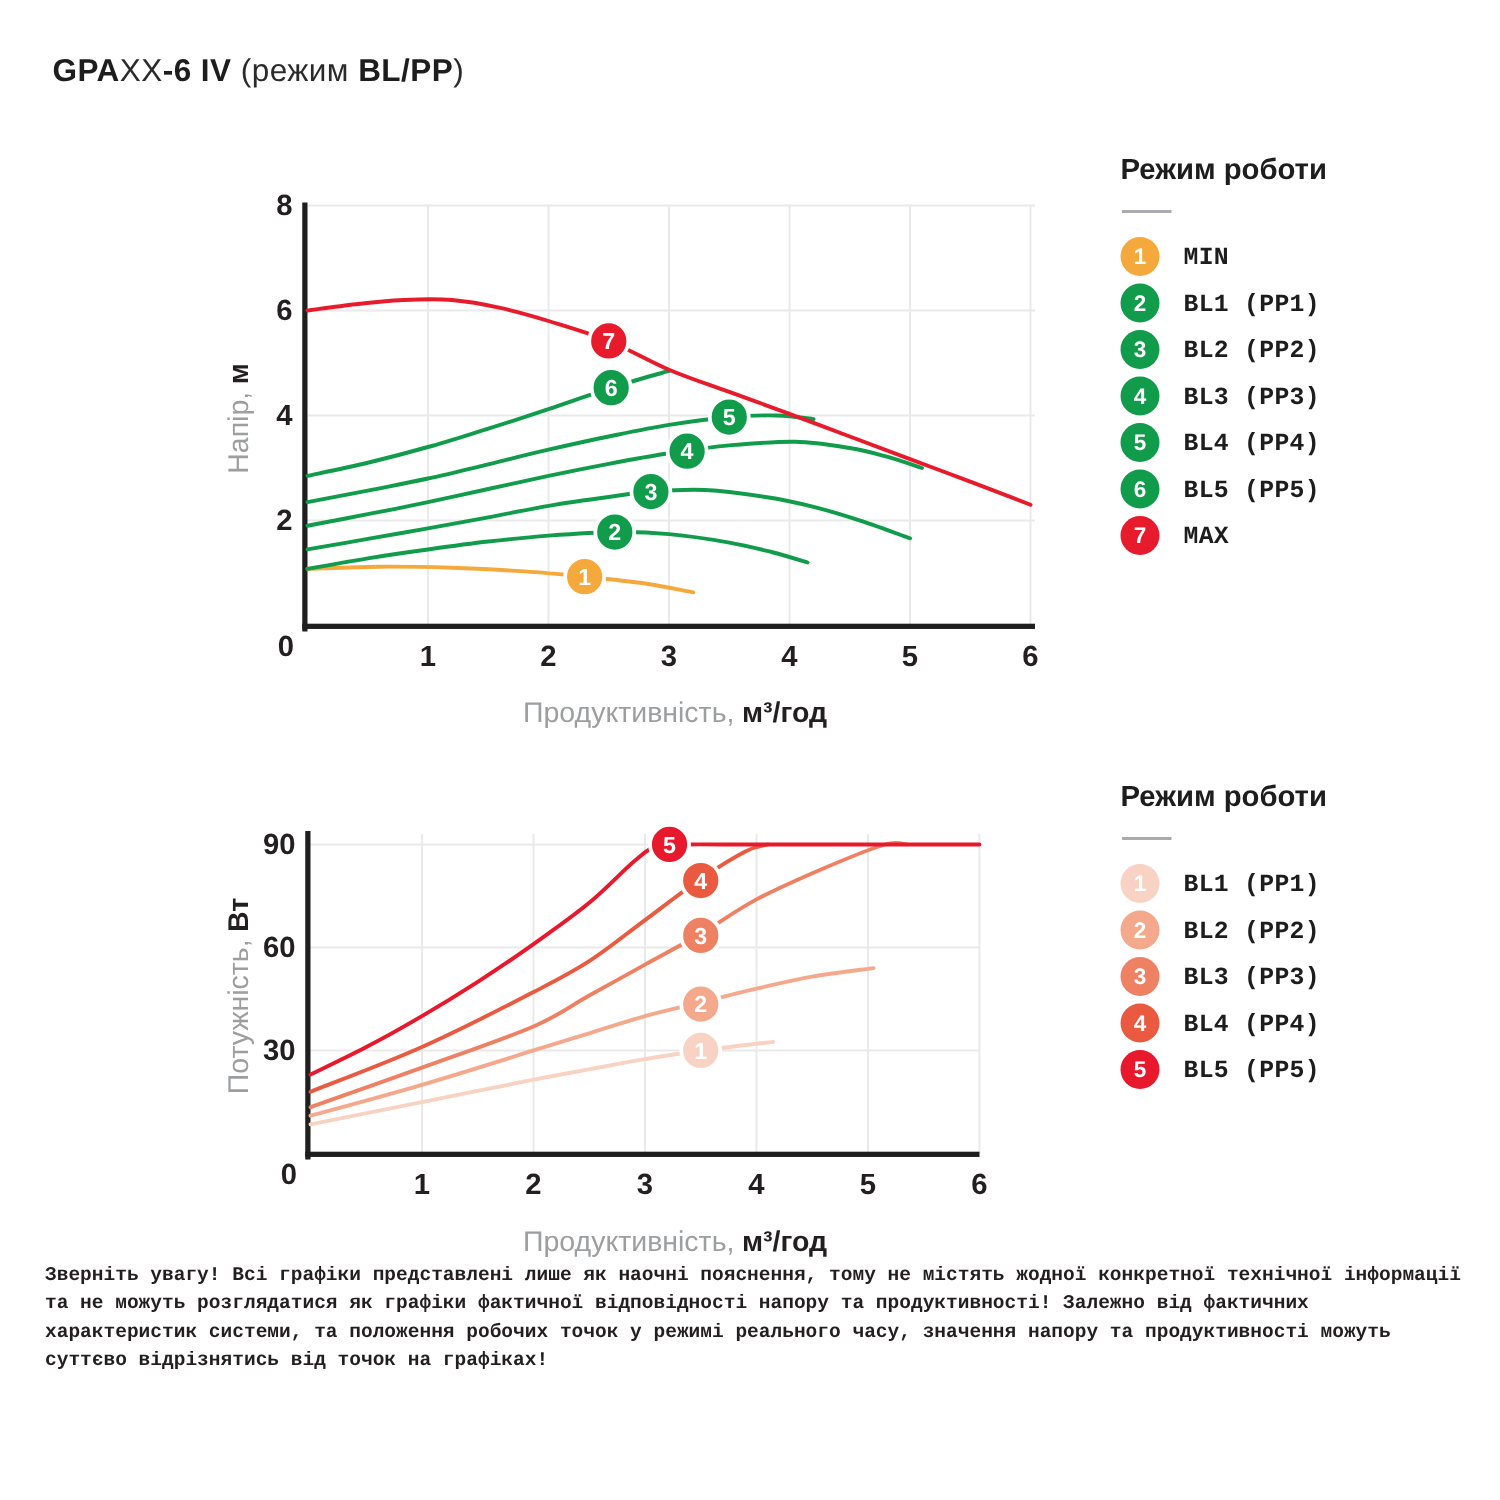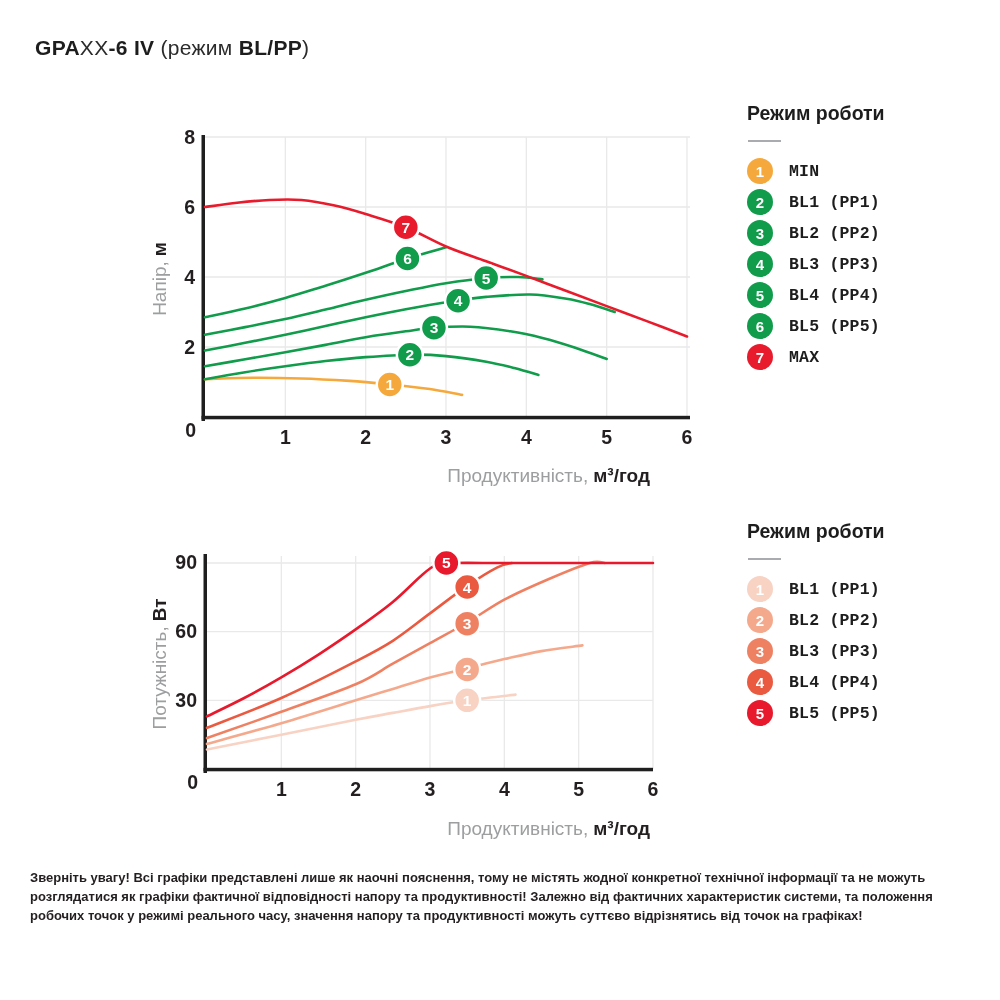--- a/index.html
+++ b/index.html
@@ -9,36 +9,36 @@
   .page-title{position:absolute;left:35px;top:36px;font-size:21px;letter-spacing:.3px;white-space:pre-wrap;color:#2b2b2b;text-align:center;}
   .page-title .b{font-weight:bold;color:#1d1d1d;}
 
   .plots{position:absolute;left:0;top:0;}
 
   .ylabel{position:absolute;width:240px;text-align:center;font-size:19px;color:#9C9EA0;transform:rotate(-90deg);white-space:nowrap;}
   .ylabel .unit{font-weight:bold;color:#231F20;margin-left:5px;}
   .ylabel-1{left:40px;top:268px;}
   .ylabel-2{left:40px;top:653px;}
 
-  .xlabel{position:absolute;width:400px;text-align:right;font-size:19px;color:#9C9EA0;white-space:nowrap;}
+  .xlabel{position:absolute;width:400px;text-align:center;font-size:19px;color:#9C9EA0;white-space:nowrap;}
   .xlabel .unit{font-weight:bold;color:#231F20;margin-left:5px;}
   .xlabel-1{left:250px;top:465px;}
   .xlabel-2{left:250px;top:818px;}
 
   .legend{position:absolute;left:747px;width:270px;}
   .legend-1{top:102px;}
   .legend-2{top:520px;}
   .legend-title{font-size:19.5px;font-weight:bold;color:#1d1d1d;}
   .legend-rule{width:33px;height:2px;background:#A9ABAE;margin:15px 0 0 1px;}
   .legend-items{margin-top:16px;}
   .legend-row{display:flex;align-items:center;margin-bottom:5px;}
   .lg-circle{flex:0 0 26px;width:26px;height:26px;border-radius:50%;color:#fff;font-weight:bold;font-size:15px;display:flex;align-items:center;justify-content:center;}
   .lg-label{margin-left:16px;font-size:16.5px;font-weight:bold;letter-spacing:.2px;white-space:nowrap;color:#1d1d1d;font-family:Liberation Mono, monospace;}
 
-  .footer{position:absolute;left:30px;top:868px;width:944px;font-size:13px;font-weight:bold;line-height:1.47;color:#231F20;}
+  .footer{position:absolute;left:30px;top:840px;width:944px;font-size:13px;font-weight:bold;line-height:1.47;color:#231F20;font-family:Liberation Mono, monospace;}
 </style>
 </head>
 <body>
 
 <div class="page">
 
   <div class="page-title"><span class="b">GPA</span><span>XX</span><span class="b">-6 IV</span><span> (режим </span><span class="b">BL/PP</span><span>)</span></div>
 
   <svg id="plots" class="plots" width="1000" height="1000" viewBox="0 0 1000 1000">
       <g>

